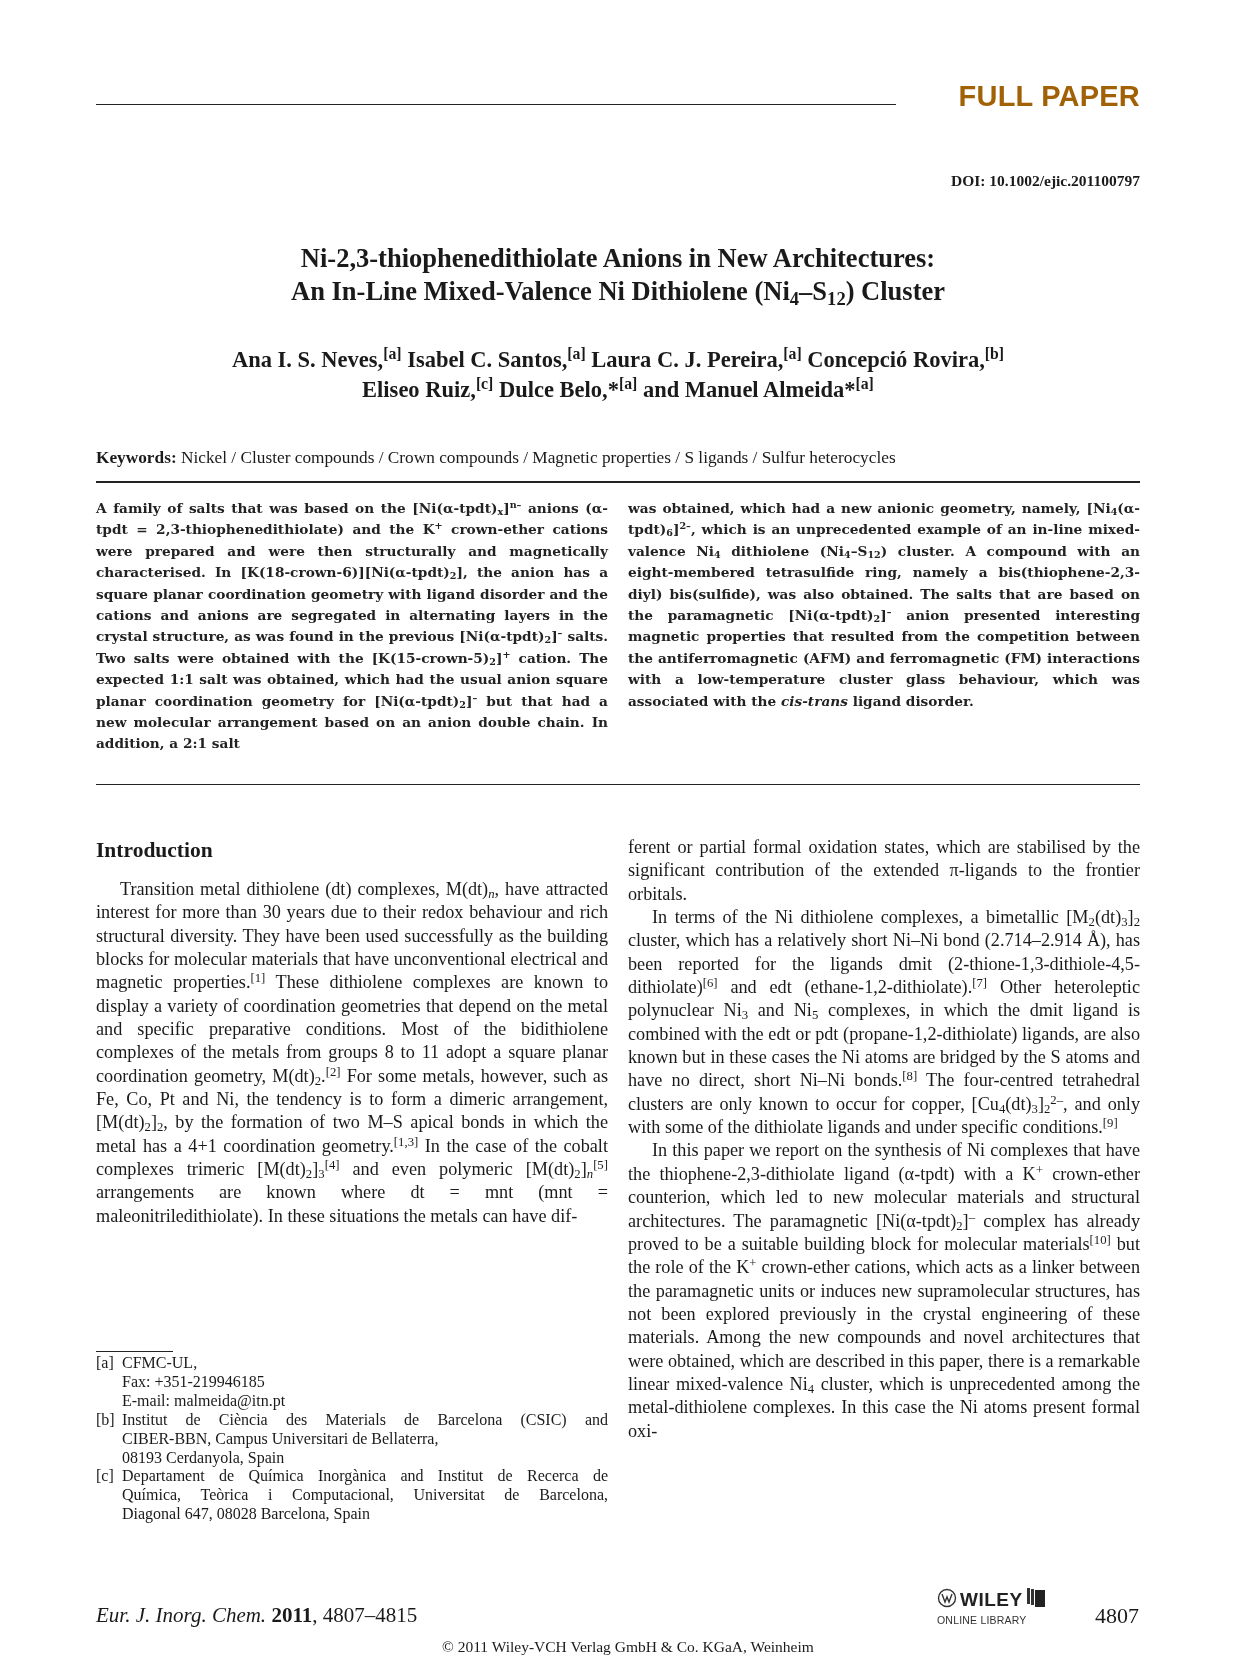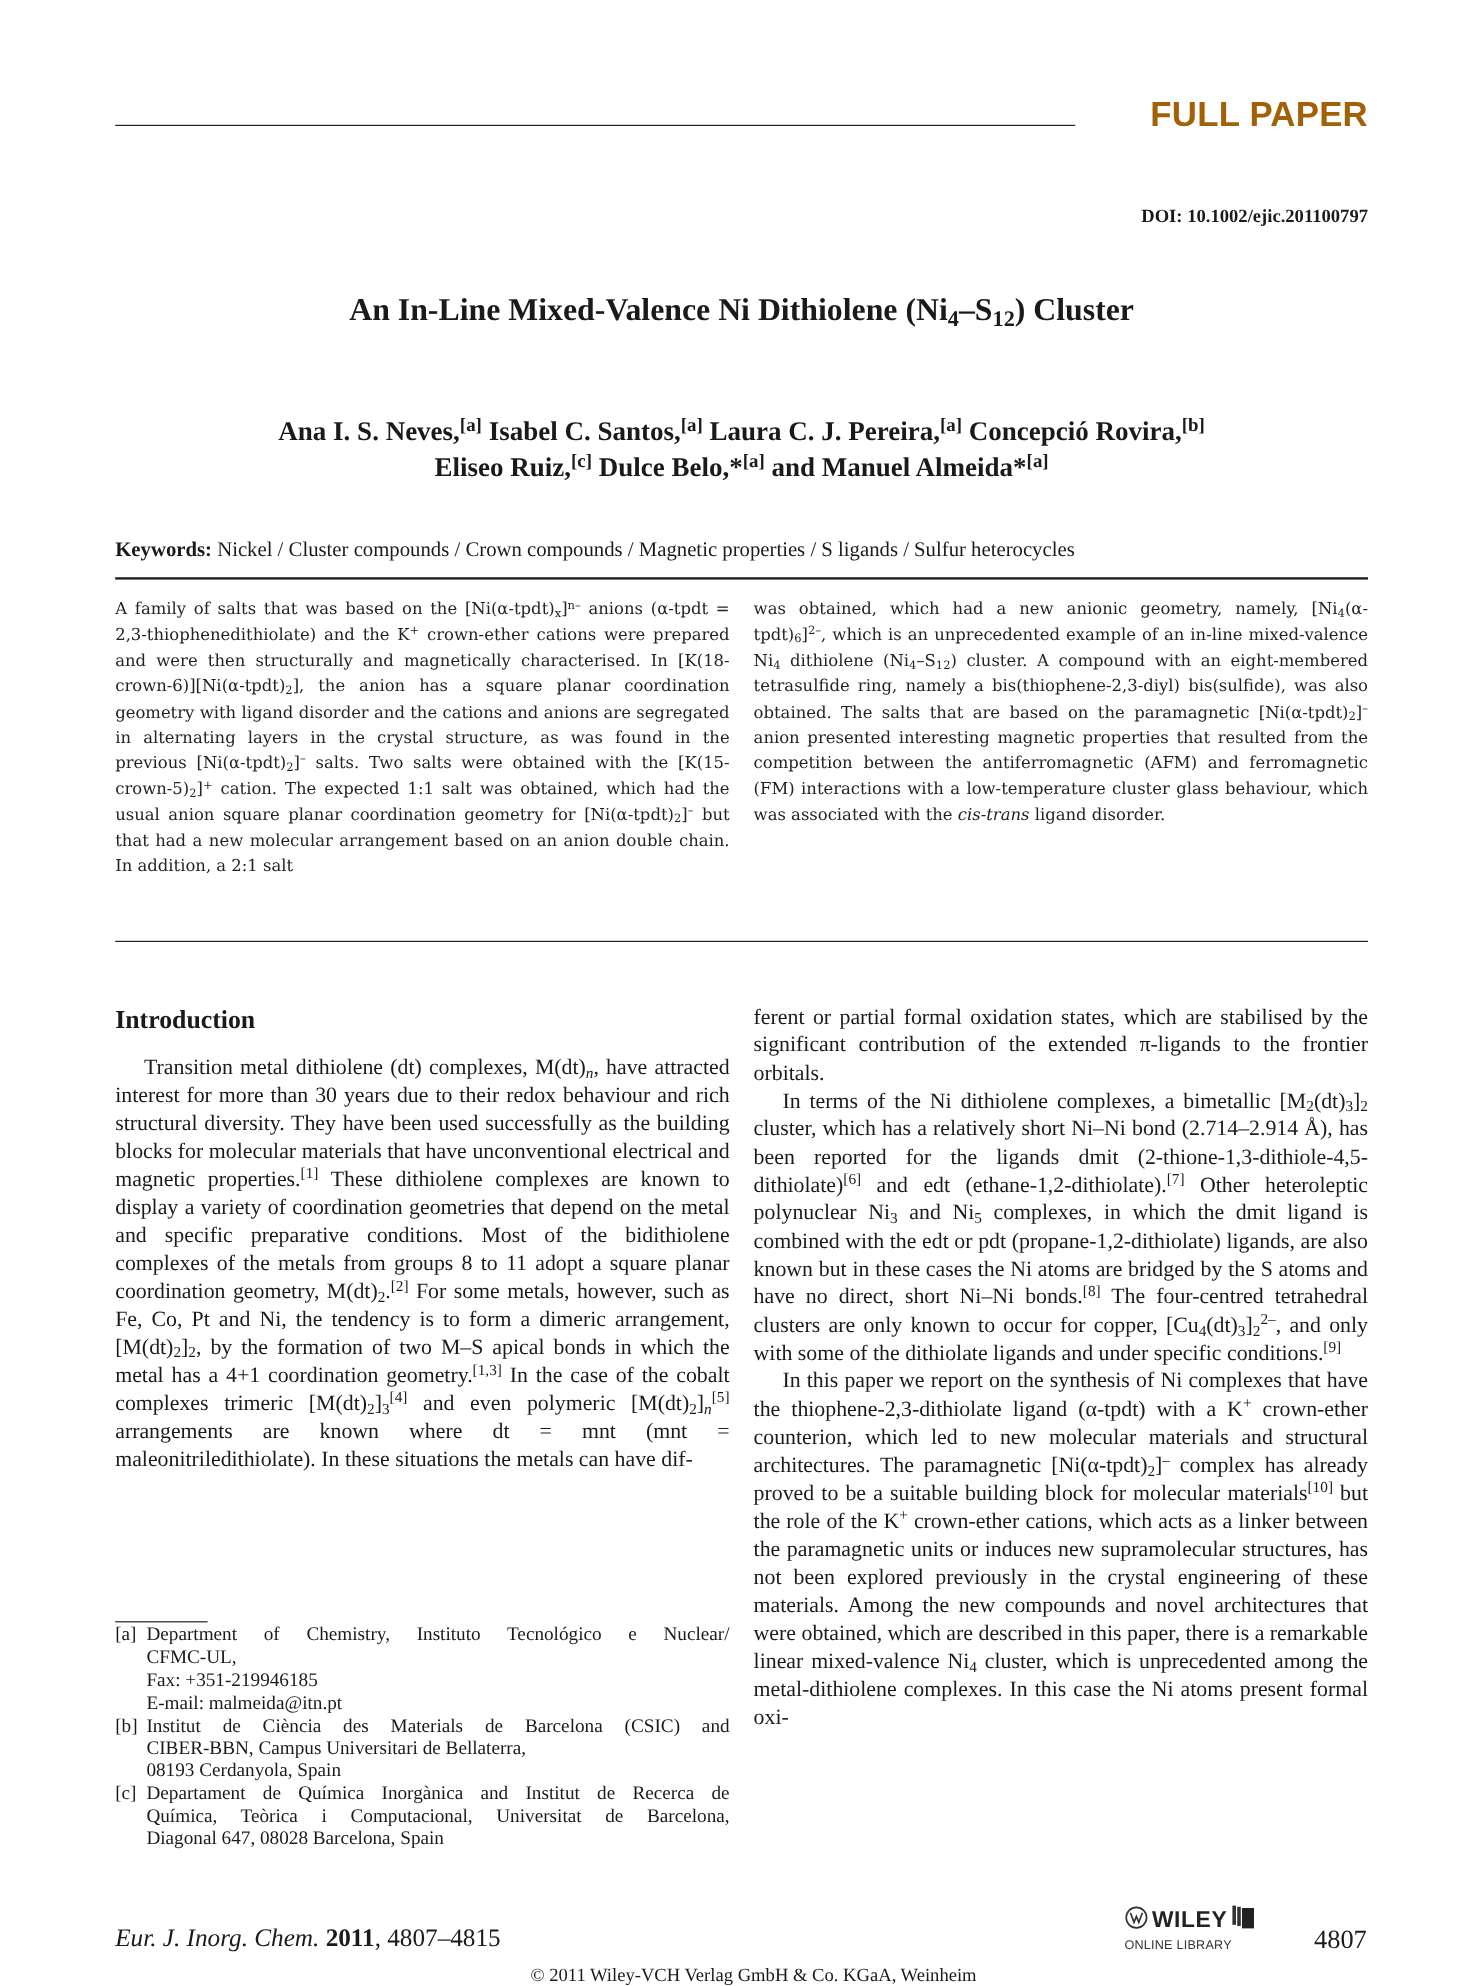--- a/index.html
+++ b/index.html
@@ -20,21 +20,21 @@
   
   #title { left: 96px; width: 1044px; top: 242px; text-align: center; font-weight: bold; font-size: 26.5px; line-height: 33px; }
   #authors { left: 96px; width: 1044px; top: 345px; text-align: center; font-weight: bold; font-size: 22.5px; line-height: 30px; }
 
   
   #keywords { left: 96px; top: 448px; font-size: 17.3px; white-space: nowrap; }
   #keywords b { font-weight: bold; }
   #rule-keywords { left: 96px; top: 481px; width: 1044px; border-top: 2px solid #222; }
 
   
-  .abstract-col { top: 498px; width: 512px; font-family: "DejaVu Serif", serif; font-size: 13.7px; line-height: 21.4px; text-align: justify; color: #222; }
+  .abstract-col { top: 498px; width: 512px; font-family: "DejaVu Serif", serif; font-size: 13.7px; line-height: 21.4px; text-align: justify; color: #222; font-weight: bold; }
   #abstract-left { left: 96px; }
   #abstract-right { left: 628px; }
   #rule-abstract { left: 96px; top: 784px; width: 1044px; border-top: 1.5px solid #222; }
 
   
   .body-col { width: 512px; font-size: 18.2px; line-height: 23.35px; text-align: justify; color: #1a1a1a; }
   .body-col p { margin: 0; }
   .indent { text-indent: 24px; }
   #intro-heading { left: 96px; top: 838px; font-weight: bold; font-size: 21.5px; }
   #body-left { left: 96px; top: 878px; }
@@ -60,20 +60,21 @@
   #page-number { right: 96px; top: 1603px; font-size: 22px; }
 </style>
 </head>
 <body>
 
 <div class="abs" id="header-rule"></div>
 <div class="abs" id="section-label">FULL PAPER</div>
 <div class="abs" id="doi">DOI: 10.1002/ejic.201100797</div>
 
 <div class="abs" id="title">
+  <div>Ni-2,3-thiophenedithiolate Anions in New Architectures:</div>
   <div>An In-Line Mixed-Valence Ni Dithiolene (Ni<sub>4</sub>–S<sub>12</sub>) Cluster</div>
 </div>
 <div class="abs" id="authors">
   <div>Ana I. S. Neves,<sup>[a]</sup> Isabel C. Santos,<sup>[a]</sup> Laura C. J. Pereira,<sup>[a]</sup> Concepció Rovira,<sup>[b]</sup></div>
   <div>Eliseo Ruiz,<sup>[c]</sup> Dulce Belo,*<sup>[a]</sup> and Manuel Almeida*<sup>[a]</sup></div>
 </div>
 
 <div class="abs" id="keywords">
   <b>Keywords:</b><span> Nickel / Cluster compounds / Crown compounds / Magnetic properties / S ligands / Sulfur heterocycles</span>
 </div>
@@ -91,21 +92,20 @@
   <p>ferent or partial formal oxidation states, which are stabilised by the significant contribution of the extended π-ligands to the frontier orbitals.</p>
   <p class="indent">In terms of the Ni dithiolene complexes, a bimetallic [M<sub>2</sub>(dt)<sub>3</sub>]<sub>2</sub> cluster, which has a relatively short Ni–Ni bond (2.714–2.914 Å), has been reported for the ligands dmit (2-thione-1,3-dithiole-4,5-dithiolate)<sup>[6]</sup> and edt (ethane-1,2-dithiolate).<sup>[7]</sup> Other heteroleptic polynuclear Ni<sub>3</sub> and Ni<sub>5</sub> complexes, in which the dmit ligand is combined with the edt or pdt (propane-1,2-dithiolate) ligands, are also known but in these cases the Ni atoms are bridged by the S atoms and have no direct, short Ni–Ni bonds.<sup>[8]</sup> The four-centred tetrahedral clusters are only known to occur for copper, [Cu<sub>4</sub>(dt)<sub>3</sub>]<sub>2</sub><sup>2–</sup>, and only with some of the dithiolate ligands and under specific conditions.<sup>[9]</sup></p>
   <p class="indent">In this paper we report on the synthesis of Ni complexes that have the thiophene-2,3-dithiolate ligand (α-tpdt) with a K<sup>+</sup> crown-ether counterion, which led to new molecular materials and structural architectures. The paramagnetic [Ni(α-tpdt)<sub>2</sub>]<sup>–</sup> complex has already proved to be a suitable building block for molecular materials<sup>[10]</sup> but the role of the K<sup>+</sup> crown-ether cations, which acts as a linker between the paramagnetic units or induces new supramolecular structures, has not been explored previously in the crystal engineering of these materials. Among the new compounds and novel architectures that were obtained, which are described in this paper, there is a remarkable linear mixed-valence Ni<sub>4</sub> cluster, which is unprecedented among the metal-dithiolene complexes. In this case the Ni atoms present formal oxi-</p>
 </div>
 
 <div class="abs" id="fn-rule"></div>
 <div class="abs" id="footnotes">
   <div class="fn">
     <span class="fn-key">[a]</span>
     <span class="fn-body">
-      <span class="fn-line just">Department of Chemistry, Instituto Tecnológico e Nuclear/</span>
       <span class="fn-line">CFMC-UL,</span>
       <span class="fn-line">Fax: +351-219946185</span>
       <span class="fn-line">E-mail: malmeida@itn.pt</span>
     </span>
   </div>
   <div class="fn">
     <span class="fn-key">[b]</span>
     <span class="fn-body">
       <span class="fn-line just">Institut de Ciència des Materials de Barcelona (CSIC) and</span>
       <span class="fn-line">CIBER-BBN, Campus Universitari de Bellaterra,</span>

